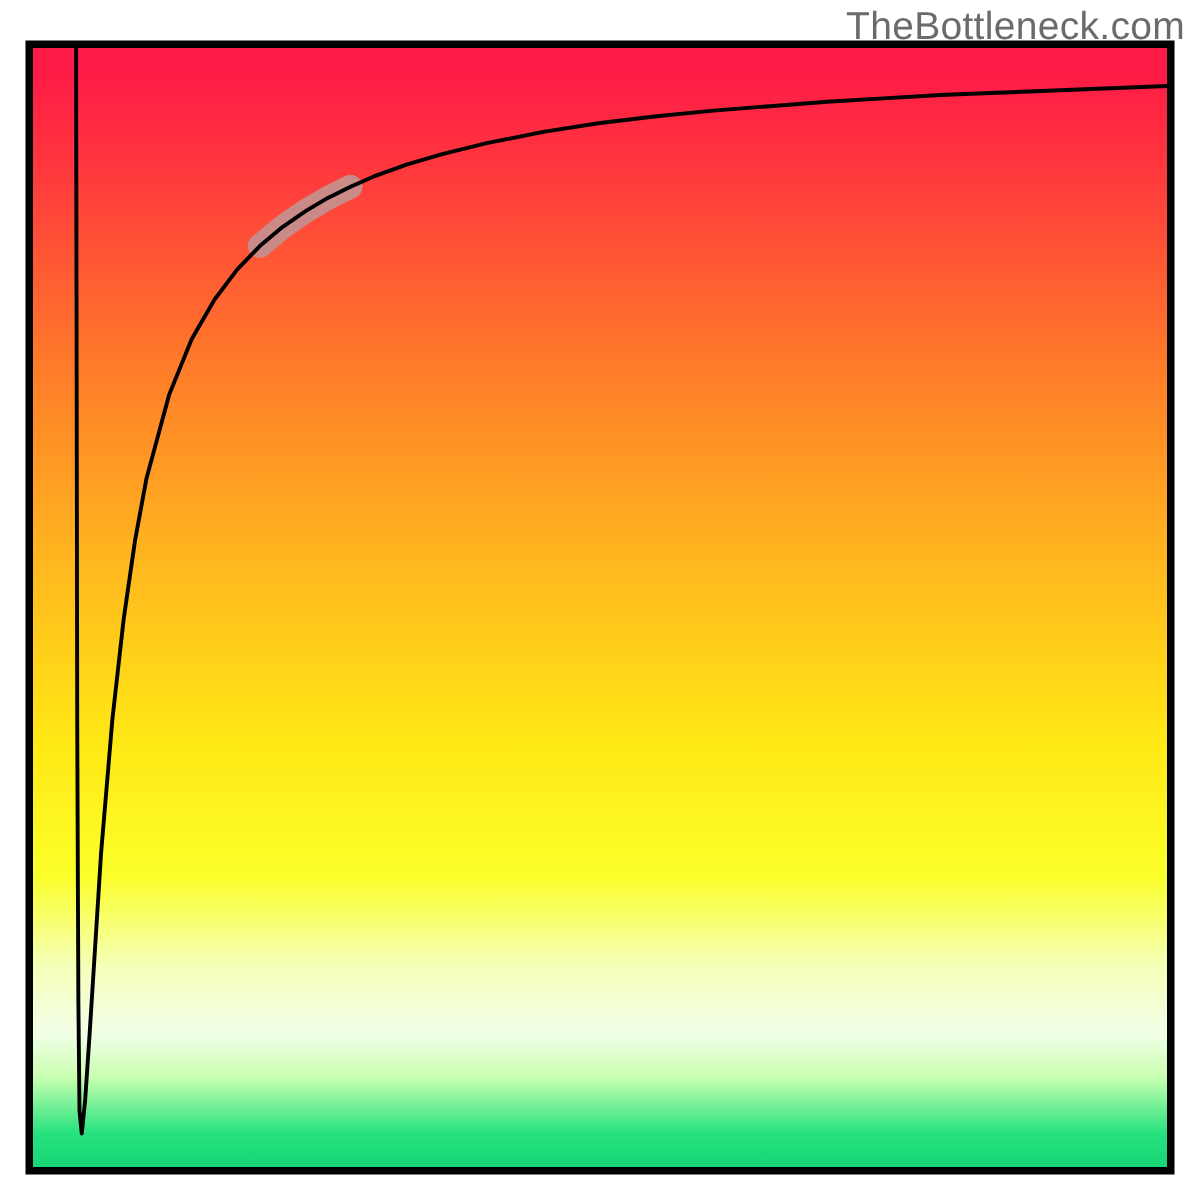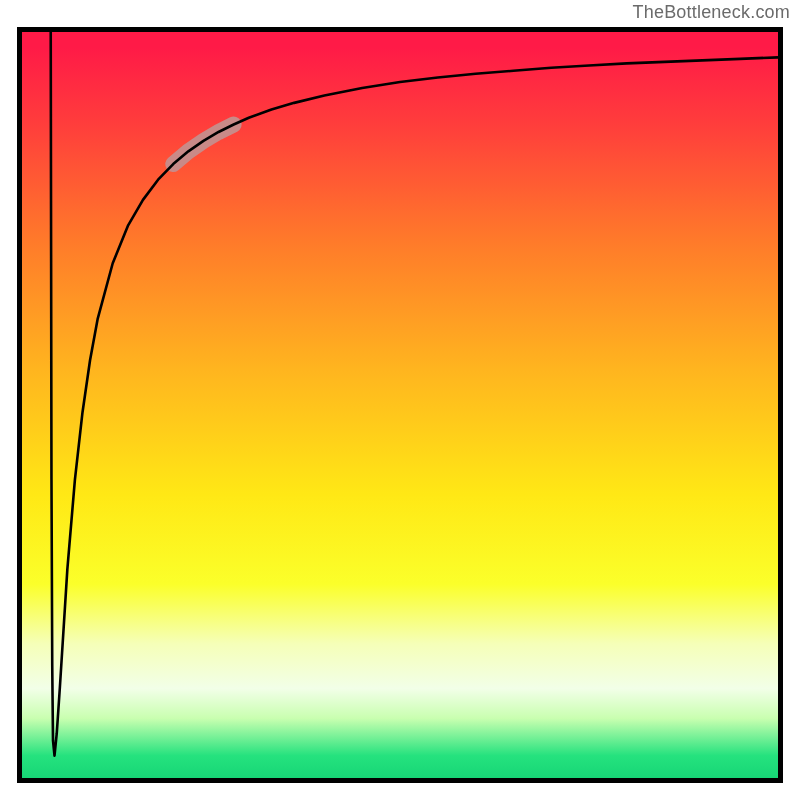--- a/index.html
+++ b/index.html
@@ -17,21 +17,21 @@
   }
   svg.plot {
     position: absolute;
     top: 0;
     left: 0;
   }
   .watermark {
     position: absolute;
     top: 2px;
     right: 10px;
-    font-size: 18px;
+    font-size: 26px;
     font-weight: 400;
     color: #6b6b6b;
     letter-spacing: 0.2px;
     font-family: Arial, Helvetica, sans-serif;
   }
 </style>
 </head>
 <body>
 
 <div class="chart-container">

